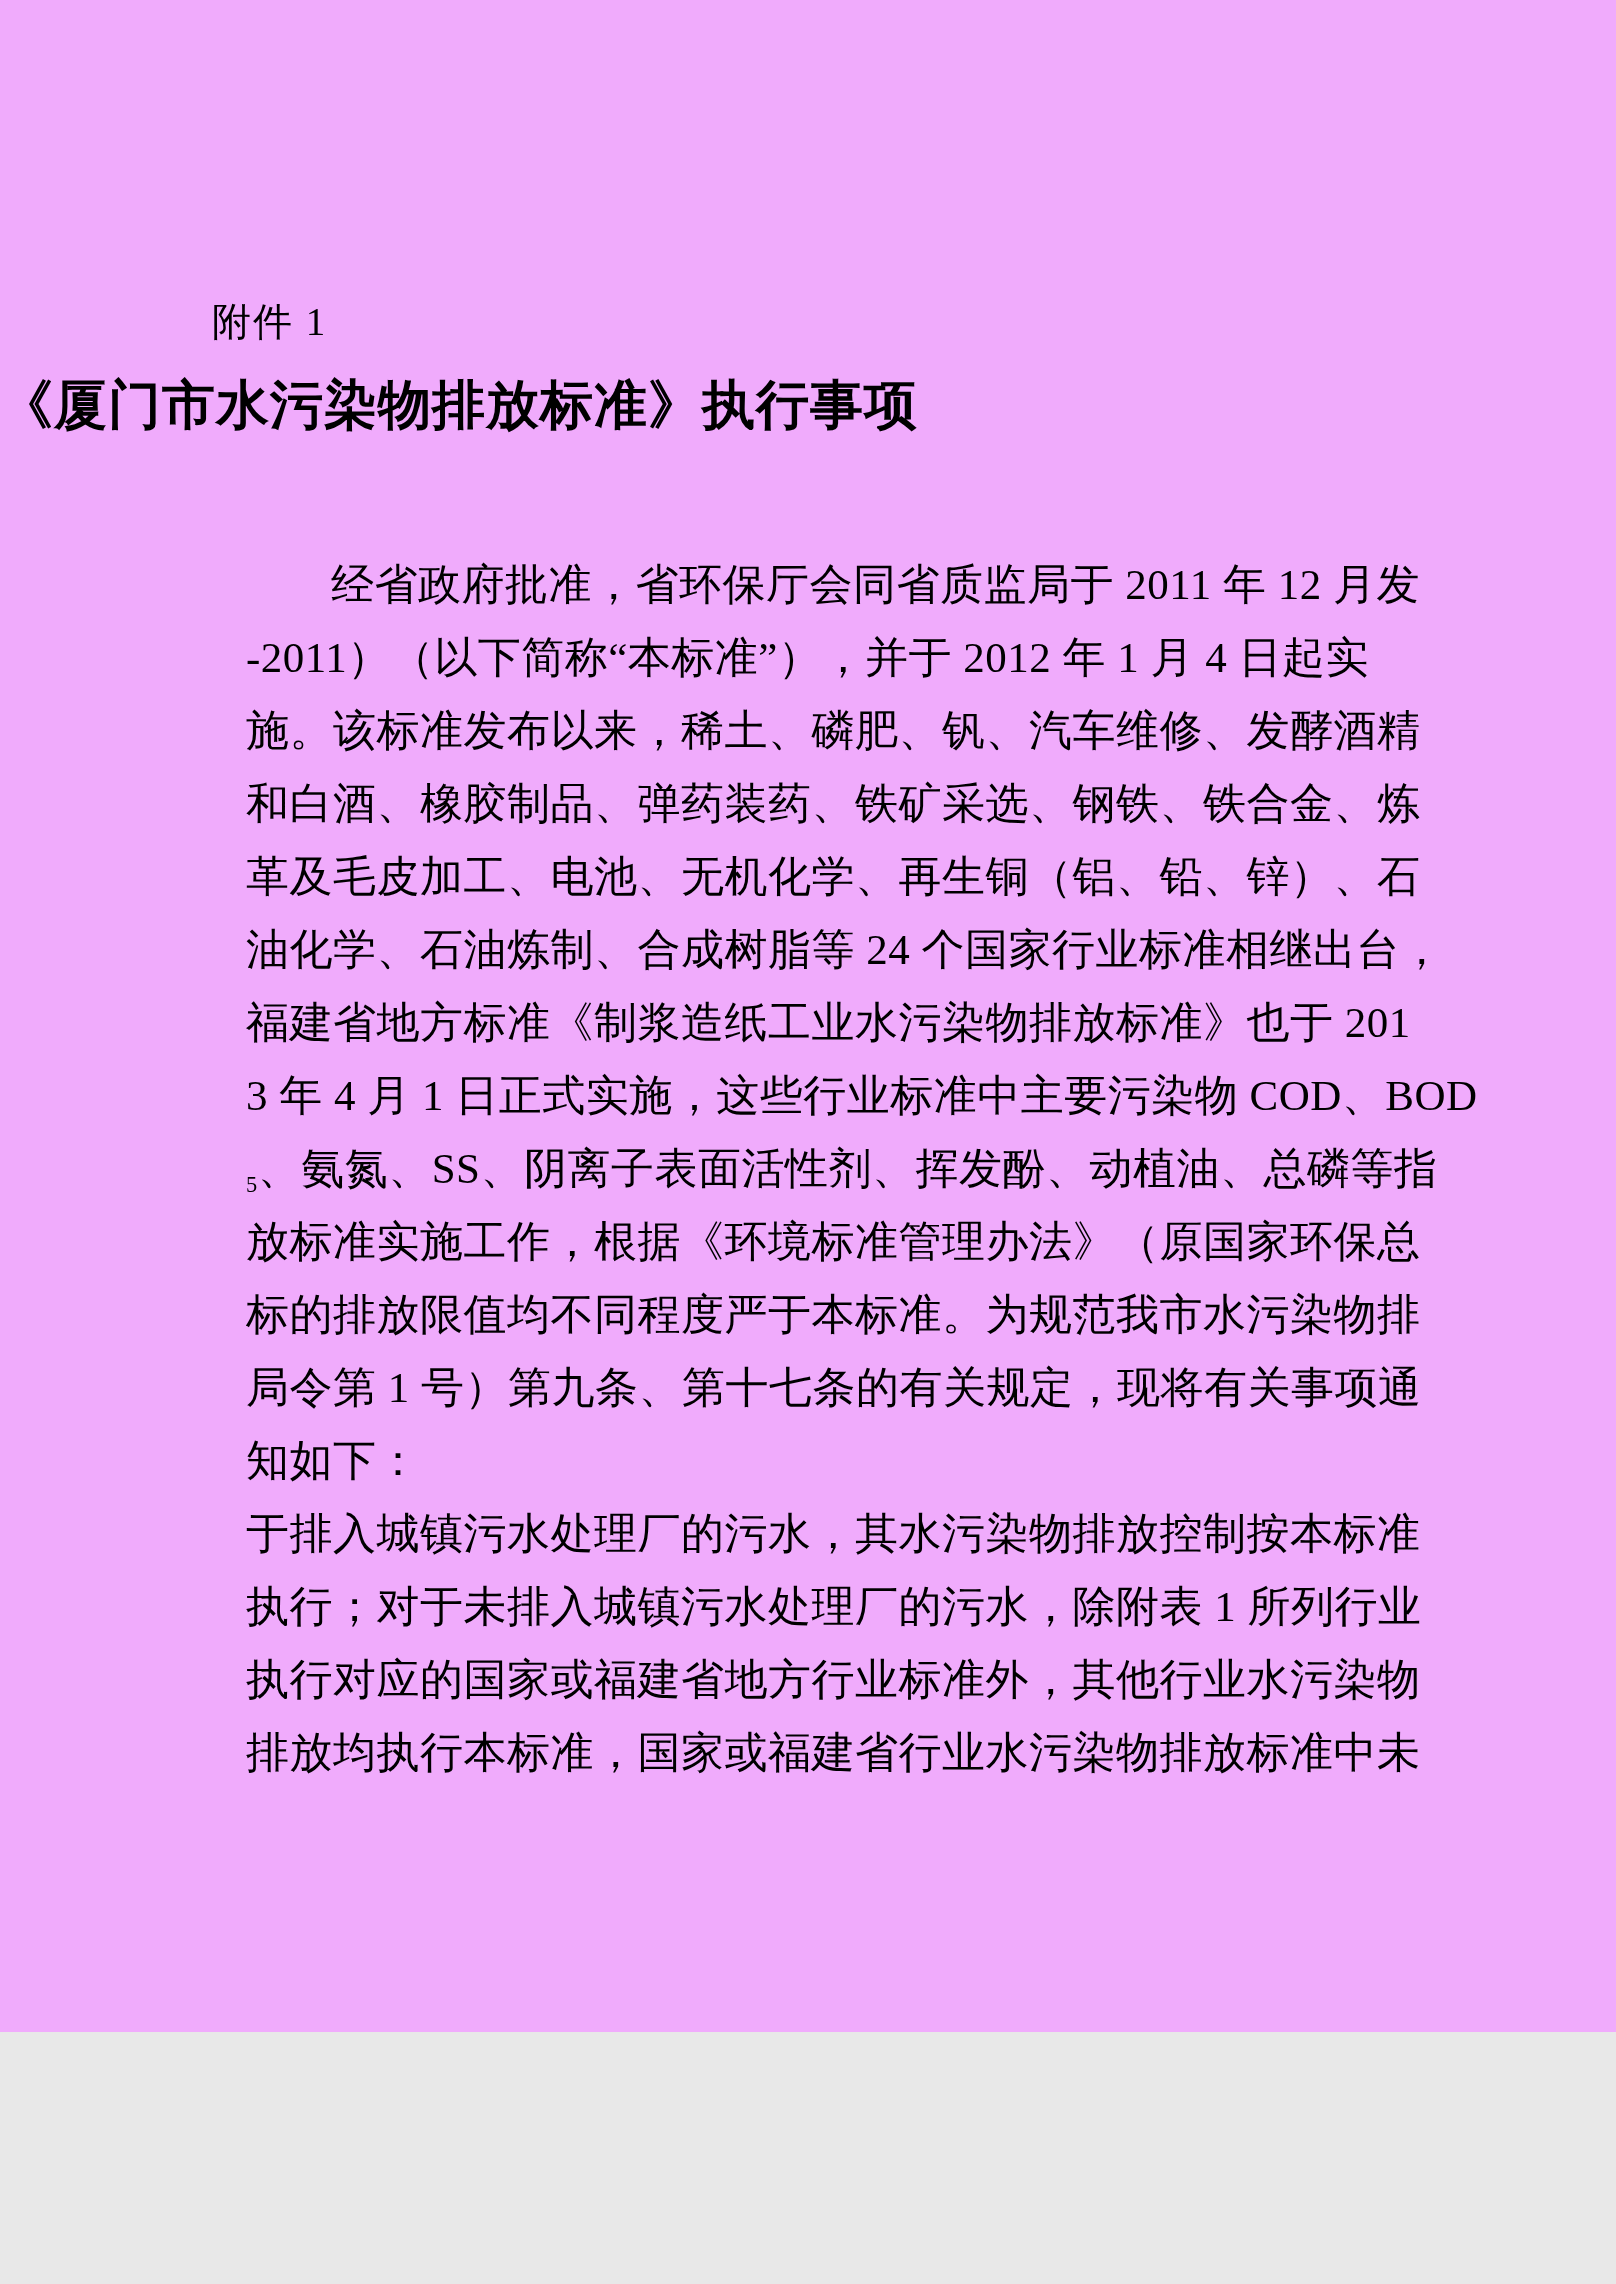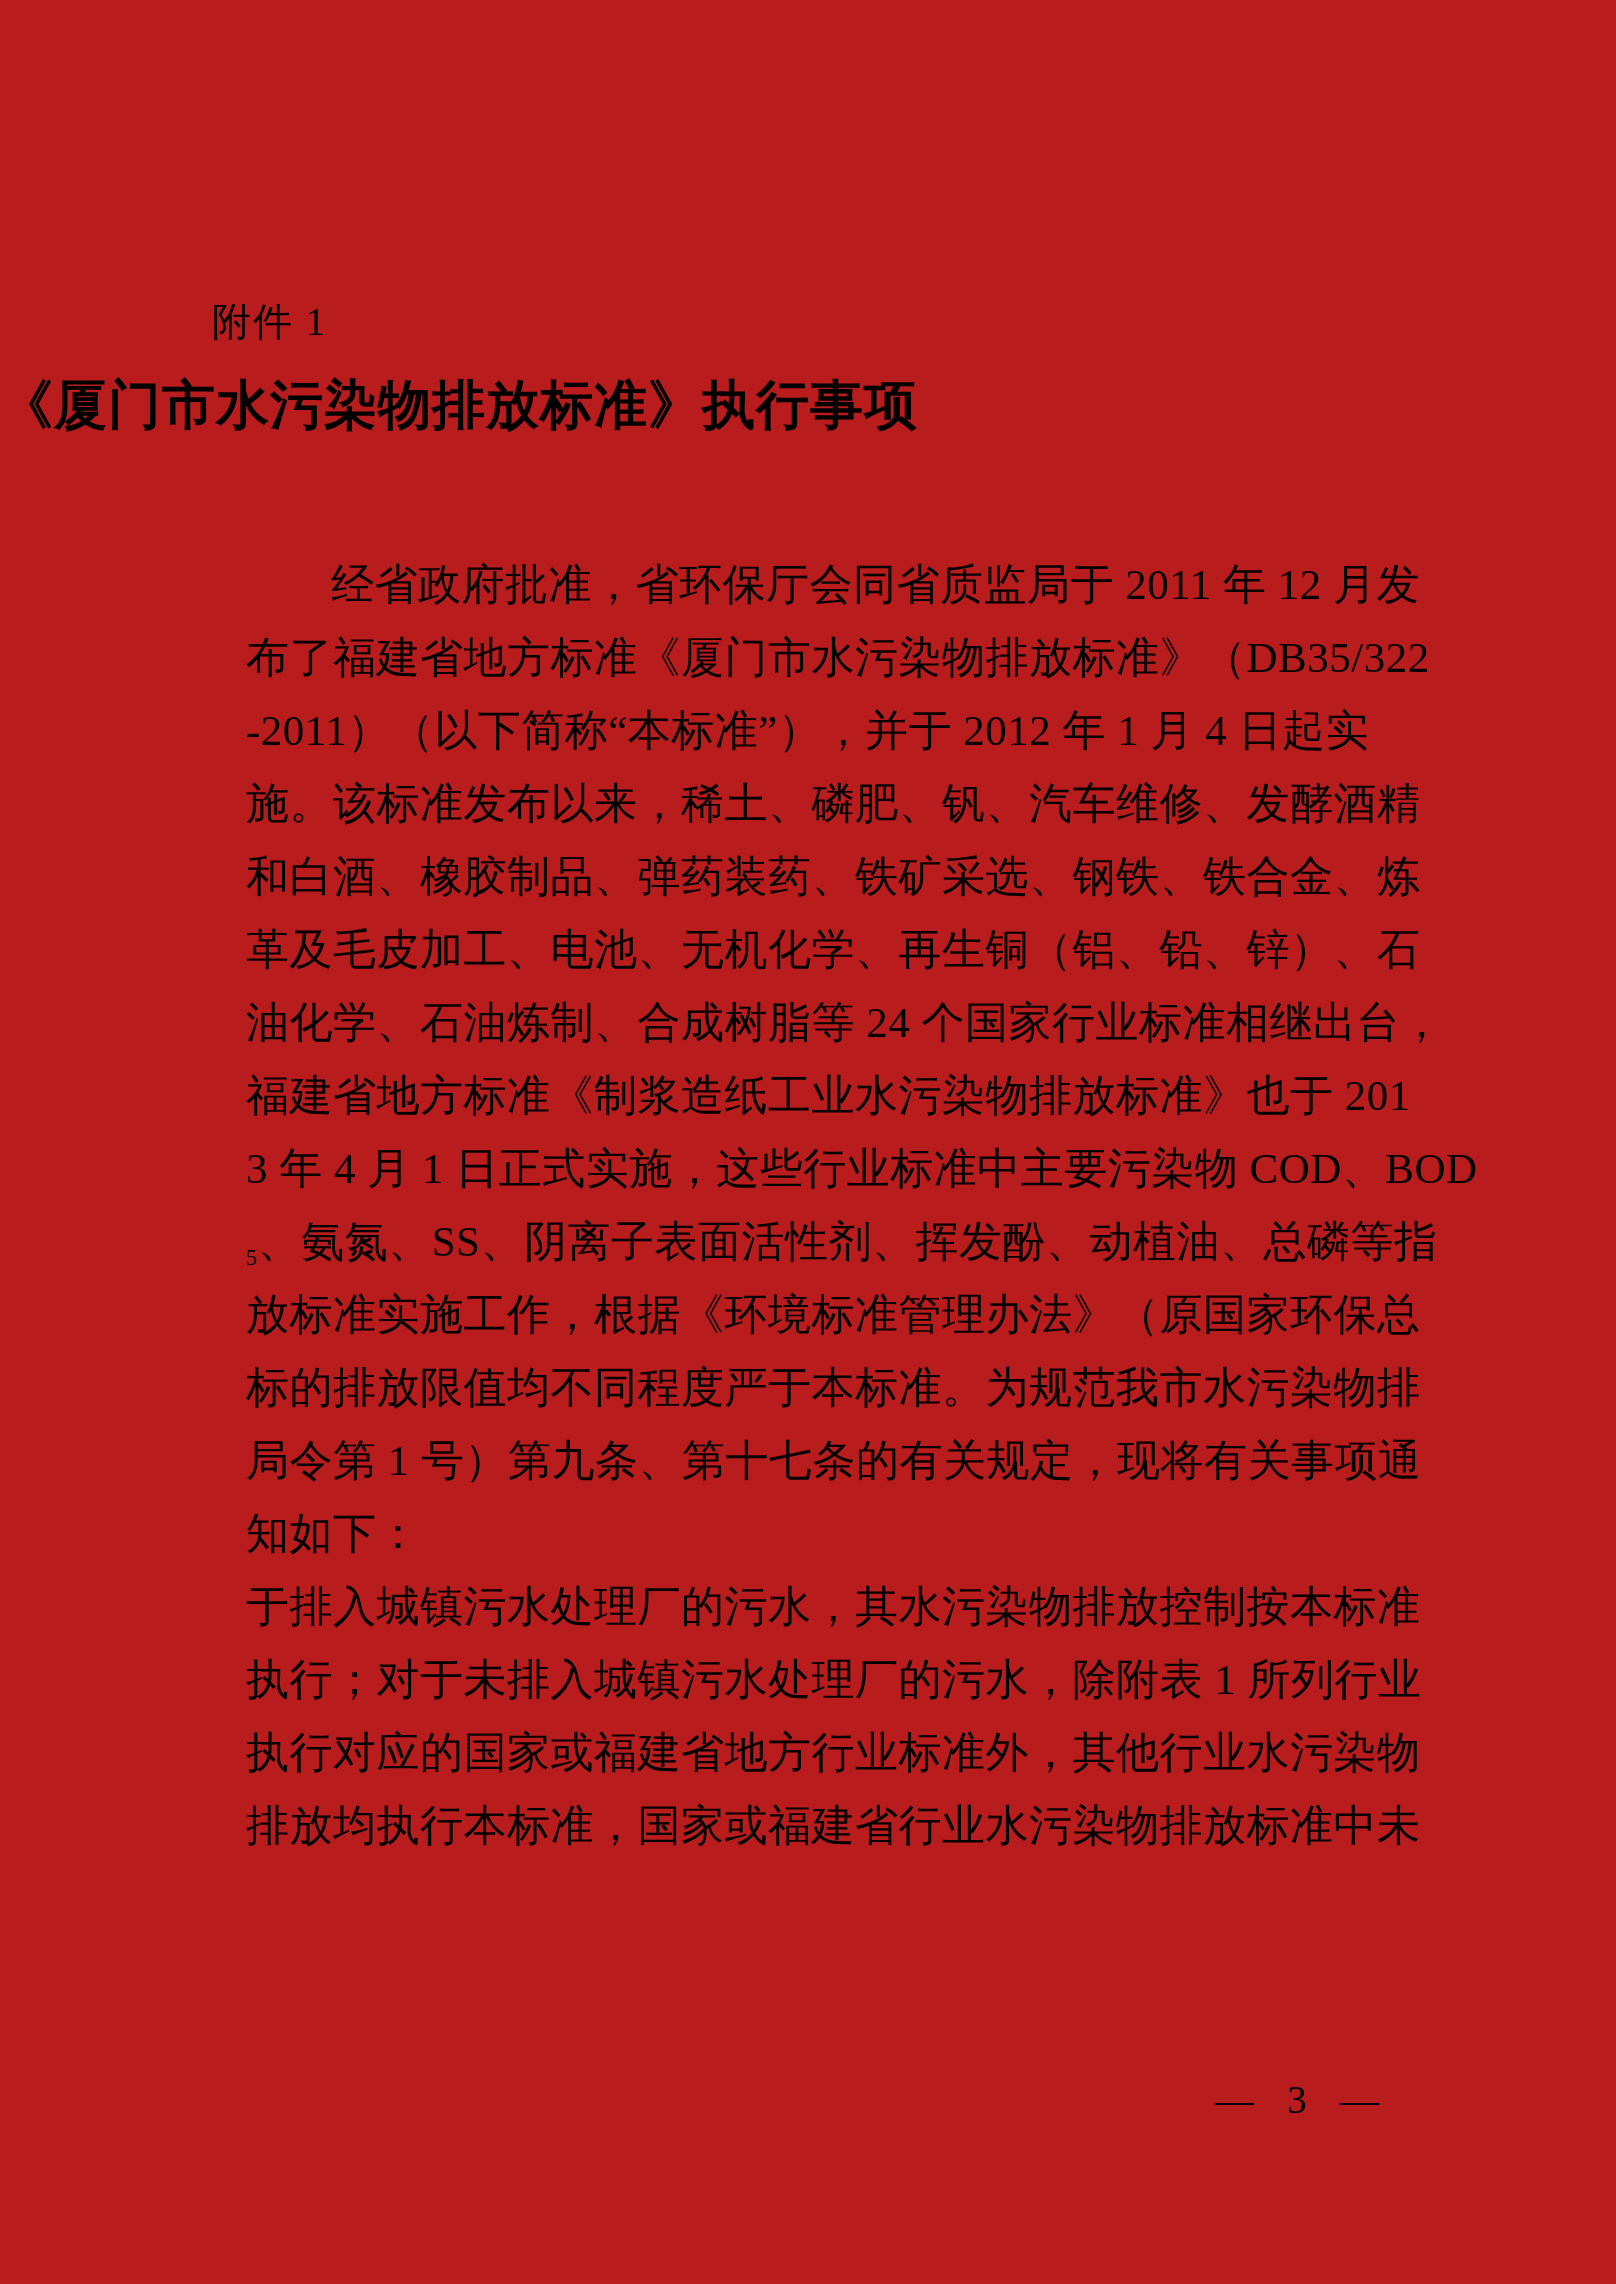--- a/index.html
+++ b/index.html
@@ -3,22 +3,22 @@
 <meta charset="utf-8">
 <style>
   html, body {
     margin: 0;
     padding: 0;
     background: #e8e8e8;
   }
   .page {
     position: relative;
     width: 1617px;
-    height: 2284px;
-    background: #b91c1c;
+    height: 2032px;
+    background: #f0abfc;
     color: #000;
     font-family: "Liberation Serif", serif;
     overflow: hidden;
   }
   .attachment {
     position: absolute;
     left: 212px;
     top: 298px;
     font-size: 39px;
     line-height: 47px;
@@ -72,21 +72,20 @@
 </head>
 <body>
 
 <div class="page">
   <div class="attachment">附件 1</div>
 
   <h1 class="title">《厦门市水污染物排放标准》执行事项</h1>
 
   <div class="body-text">
       <div class="line indent">经省政府批准，省环保厅会同省质监局于 2011 年 12 月发</div>
-      <div class="line">布了福建省地方标准《厦门市水污染物排放标准》（DB35/322</div>
       <div class="line">-2011）（以下简称“本标准”），并于 2012 年 1 月 4 日起实</div>
       <div class="line">施。该标准发布以来，稀土、磷肥、钒、汽车维修、发酵酒精</div>
       <div class="line">和白酒、橡胶制品、弹药装药、铁矿采选、钢铁、铁合金、炼</div>
       <div class="line">革及毛皮加工、电池、无机化学、再生铜（铝、铅、锌）、石</div>
       <div class="line">油化学、石油炼制、合成树脂等 24 个国家行业标准相继出台，</div>
       <div class="line">福建省地方标准《制浆造纸工业水污染物排放标准》也于 201</div>
       <div class="line">3 年 4 月 1 日正式实施，这些行业标准中主要污染物 COD、BOD</div>
       <div class="line"><sub>5</sub>、氨氮、SS、阴离子表面活性剂、挥发酚、动植油、总磷等指</div>
       <div class="line">放标准实施工作，根据《环境标准管理办法》（原国家环保总</div>
       <div class="line">标的排放限值均不同程度严于本标准。为规范我市水污染物排</div>

